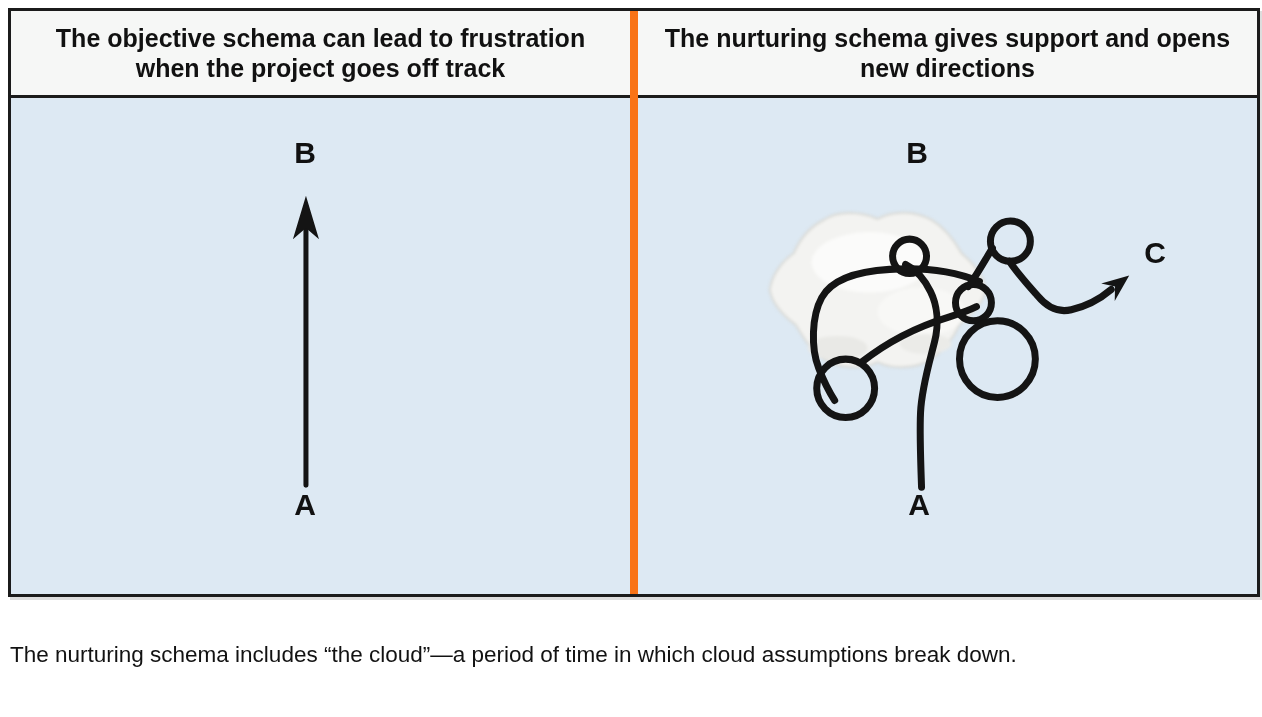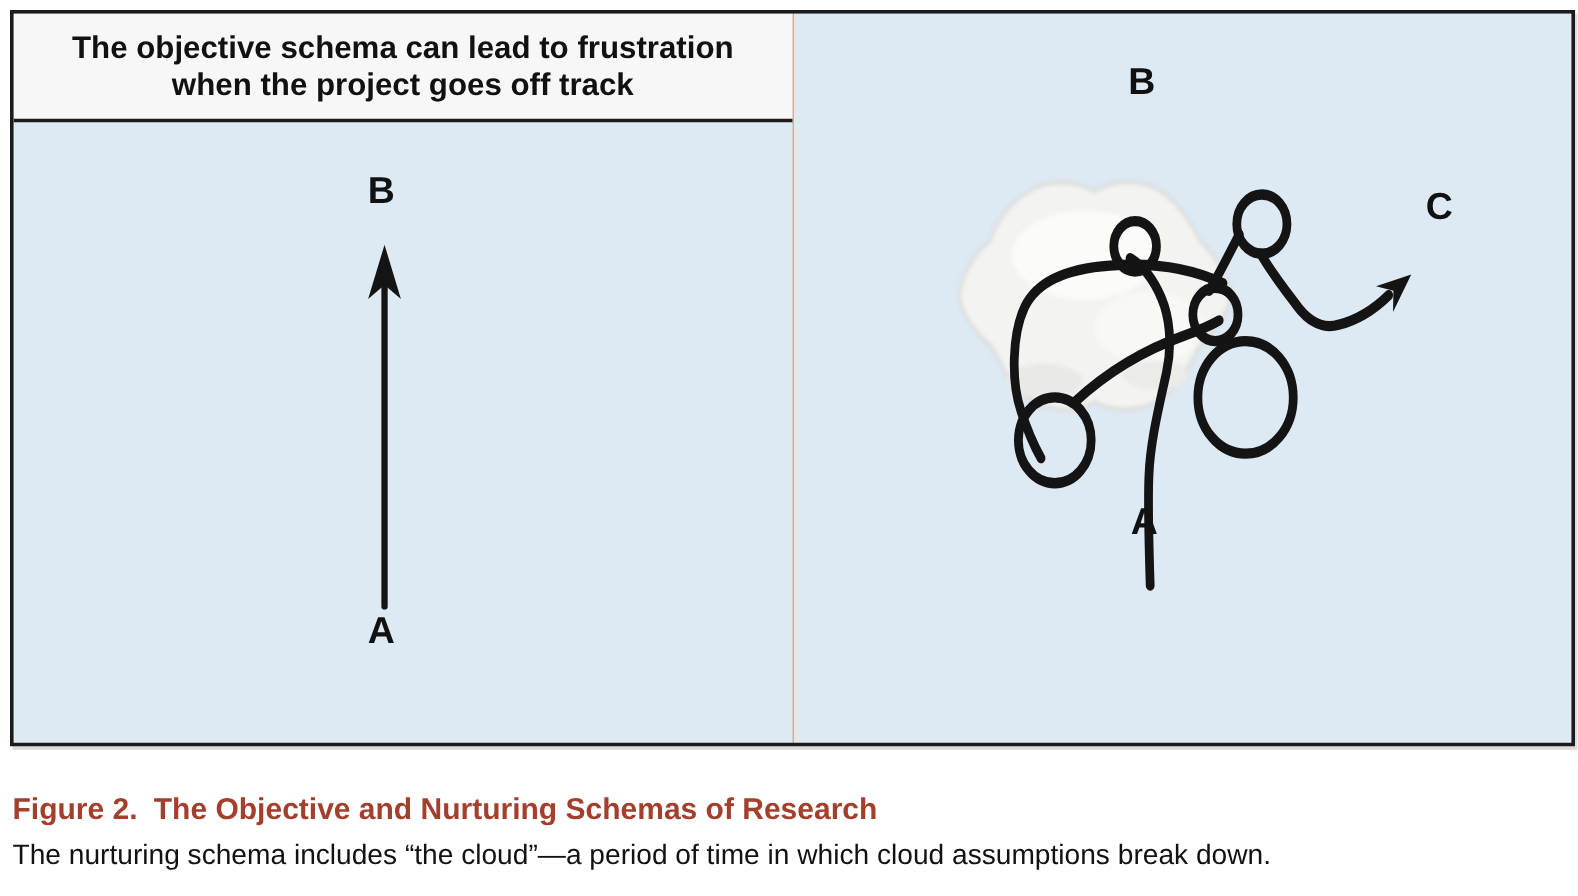--- a/index.html
+++ b/index.html
@@ -7,21 +7,21 @@
     position:relative; width:1262px; height:717px; background:#ffffff;
     font-family:"Liberation Sans","DejaVu Sans",sans-serif; color:#141414;
     overflow:hidden;
   }
   .figure-table {
     position:absolute; left:8px; top:8px; width:1246px; height:583px;
     border:3px solid #1b1b1b; display:flex; box-sizing:content-box;
     background:#dde9f3; box-shadow:2px 3px 0 rgba(120,120,120,0.25);
   }
   .panel { flex:1 1 0; display:flex; flex-direction:column; min-width:0; }
-  .panel-left { border-right:1px solid #f97316; }
+  .panel-left { border-right:8px solid #f97316; }
   .panel-header {
     height:84px; background:#f6f7f6; border-bottom:3px solid #1b1b1b;
     display:flex; align-items:center; justify-content:center; text-align:center;
     font-weight:bold; font-size:25px; line-height:30px; padding:0 14px; color:#111;
   }
   .panel-body { position:relative; flex:1 1 auto; background:#dde9f3; }
   .panel-body svg { position:absolute; left:0; top:0; width:100%; height:100%; }
   .node-label {
     position:absolute; transform:translateX(-50%);
     font-weight:bold; font-size:30px; color:#111; line-height:1;
@@ -45,20 +45,21 @@
         <svg viewBox="0 0 617 492" preserveAspectRatio="none">
           <path class="stroke" d="M294 126 L294 384" stroke-width="5"></path>
           <path d="M294 97 L281 140 L294 129 L307 140 Z" fill="#141414"></path>
         </svg>
         <div class="node-label" style="left:294px; top:40px;">B</div>
         <div class="node-label" style="left:294px; top:392px;">A</div>
       </div>
     </div>
 
     <div class="panel">
+      <div class="panel-header">The nurturing schema gives support and opens new directions</div>
       <div class="panel-body">
         <svg viewBox="0 0 620 492" preserveAspectRatio="none">
 
           <g style="filter:blur(1.6px)">
             <path d="M348 190
                      C 346 176 336 164 324 154
                      C 316 140 306 128 294 121
                      C 278 112 256 111 240 120
                      C 222 112 200 112 186 121
                      C 172 128 162 140 156 154
@@ -93,19 +94,16 @@
           </g>
         </svg>
         <div class="node-label" style="left:279px; top:40px;">B</div>
         <div class="node-label" style="left:281px; top:392px;">A</div>
         <div class="node-label" style="left:517px; top:140px;">C</div>
       </div>
     </div>
   </div>
 
   <div class="caption">
-    <div class="caption-heading">
-      <span class="fig-label">Figure 2.</span><span>The Objective and Nurturing Schemas of Research</span>
-    </div>
     <div class="caption-text">The nurturing schema includes “the cloud”—a period of time in which cloud assumptions break down.</div>
   </div>
 
 </div>
 
 </body></html>

